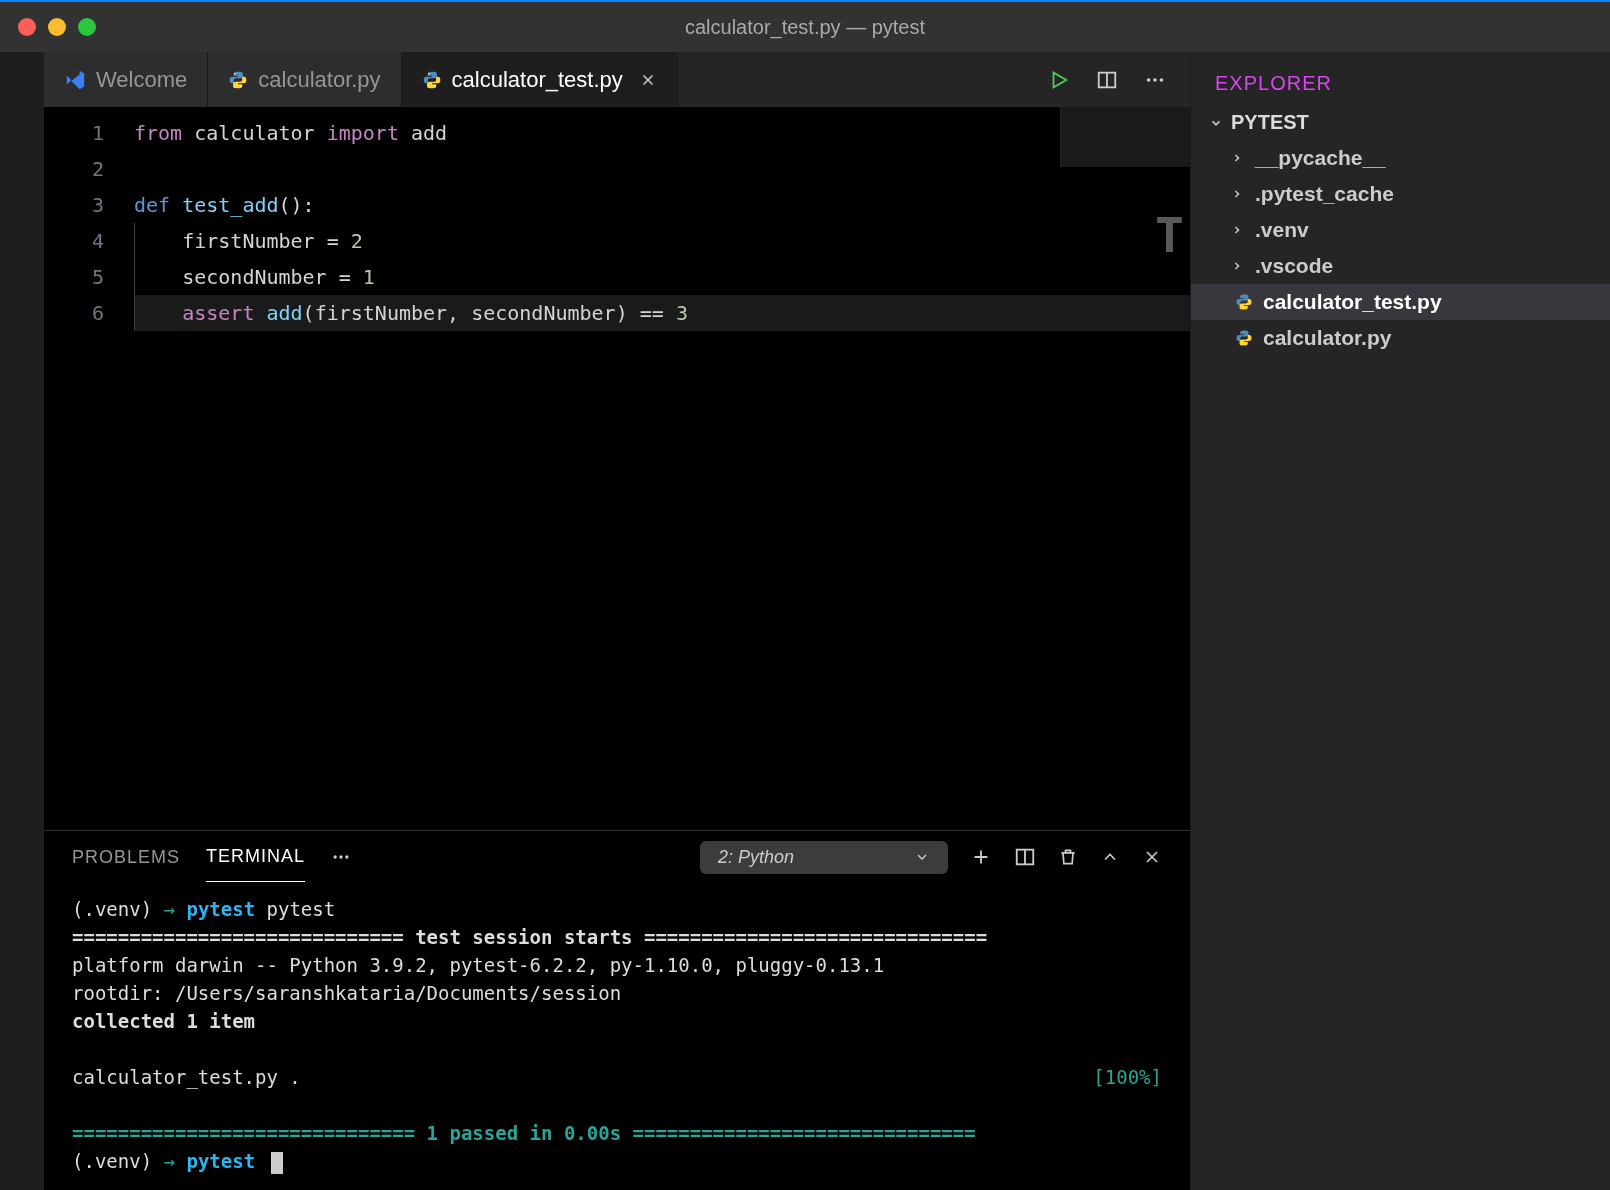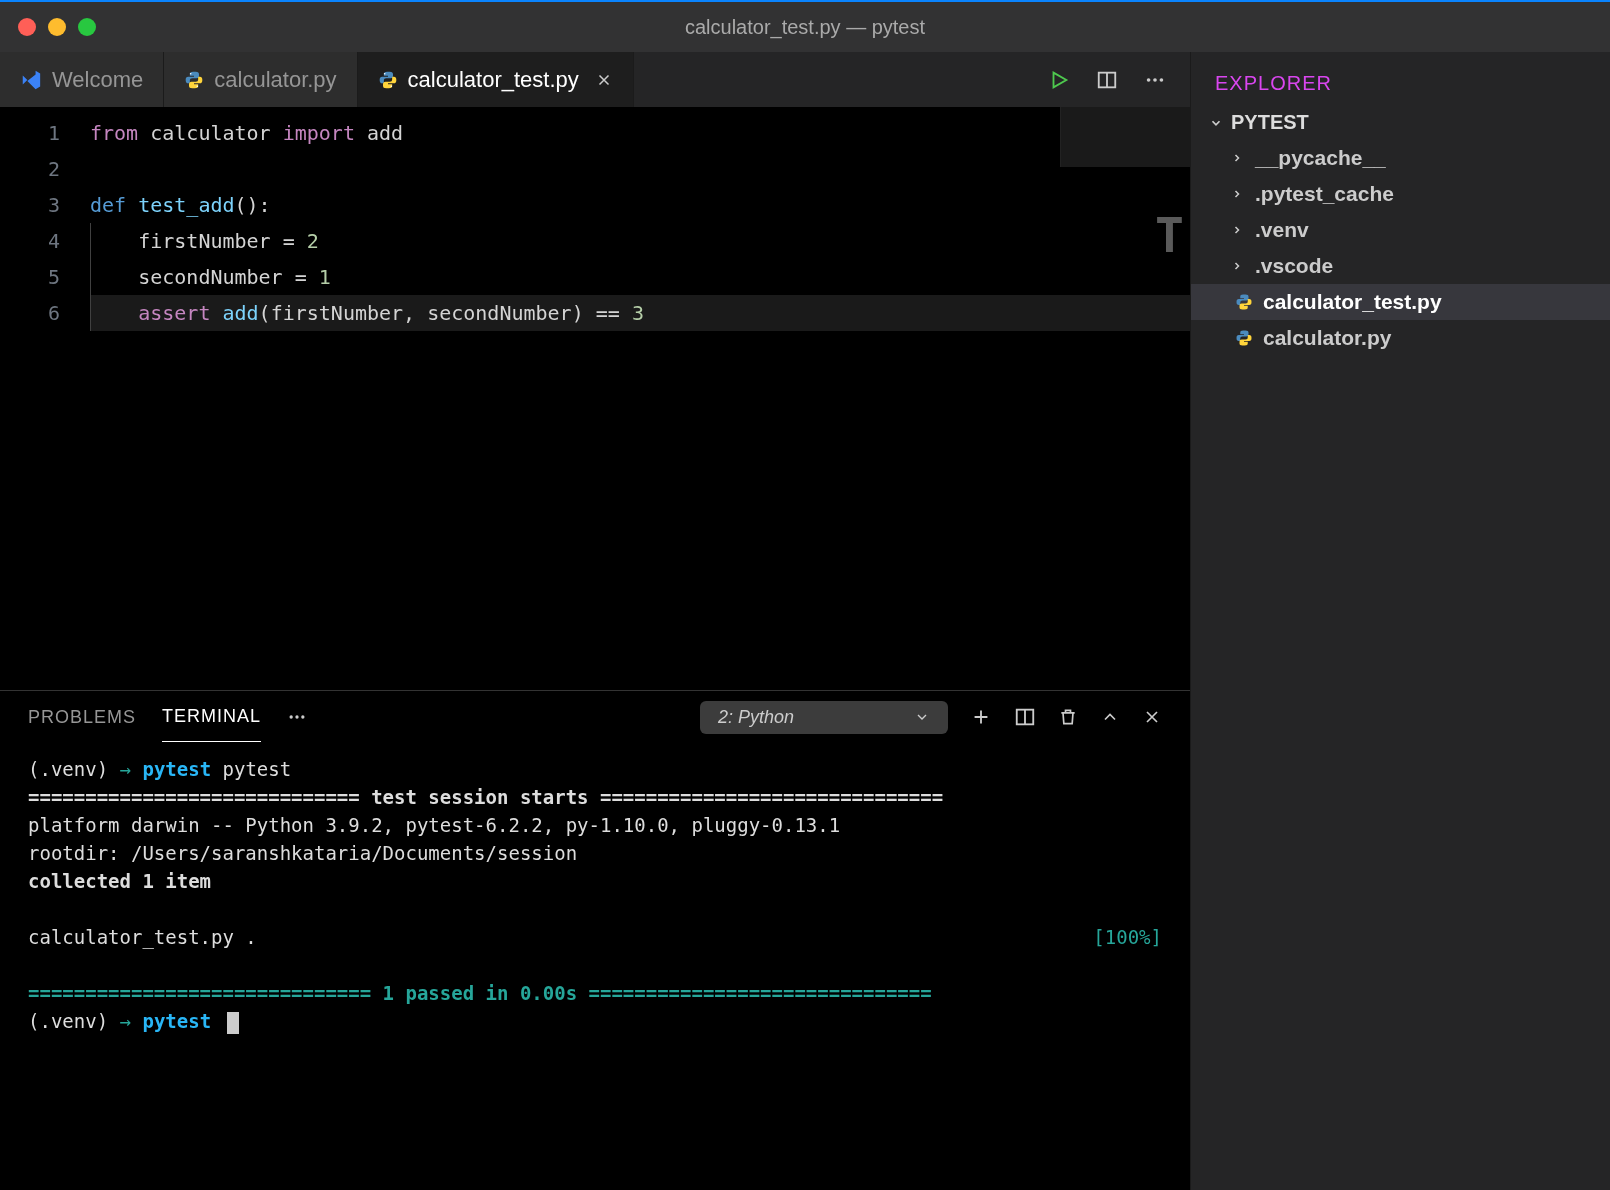--- a/index.html
+++ b/index.html
@@ -49,20 +49,21 @@
   flex: 1;
   display: flex;
   min-height: 0;
 }
 .left-pane {
   flex: 1;
   display: flex;
   flex-direction: column;
   min-width: 0;
   background: #000;
+  margin-left: 44px;
 }
 .right-pane {
   width: 420px;
   background: #252526;
   display: flex;
   flex-direction: column;
   border-left: 1px solid #1b1b1b;
 }
 
 
@@ -153,21 +154,21 @@
   position: absolute;
   right: 6px;
   top: 100px;
   font-size: 48px;
   font-weight: 800;
   color: #5a5a5a;
 }
 
 
 .panel {
-  height: 500px;
+  height: 360px;
   background: #000;
   display: flex;
   flex-direction: column;
   border-top: 1px solid #333;
 }
 .panel-tabs {
   height: 52px;
   display: flex;
   align-items: center;
   gap: 26px;

